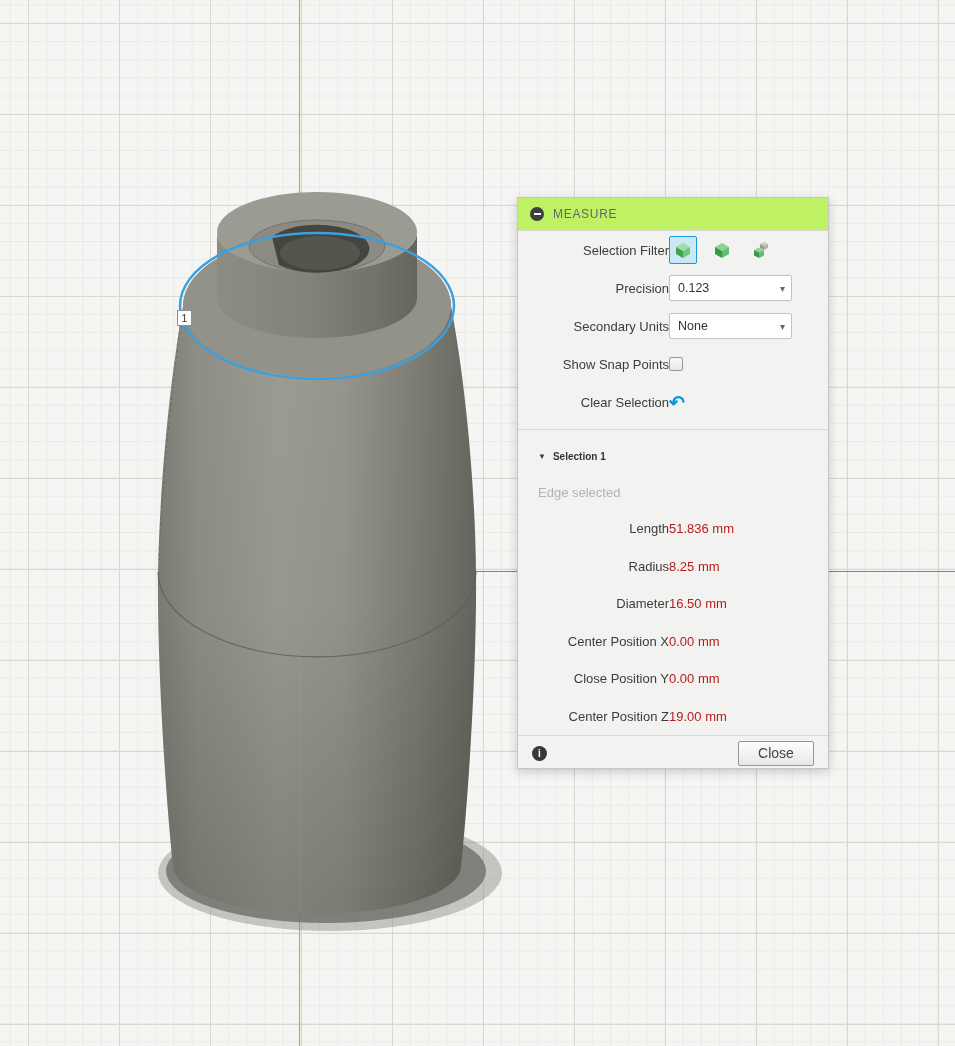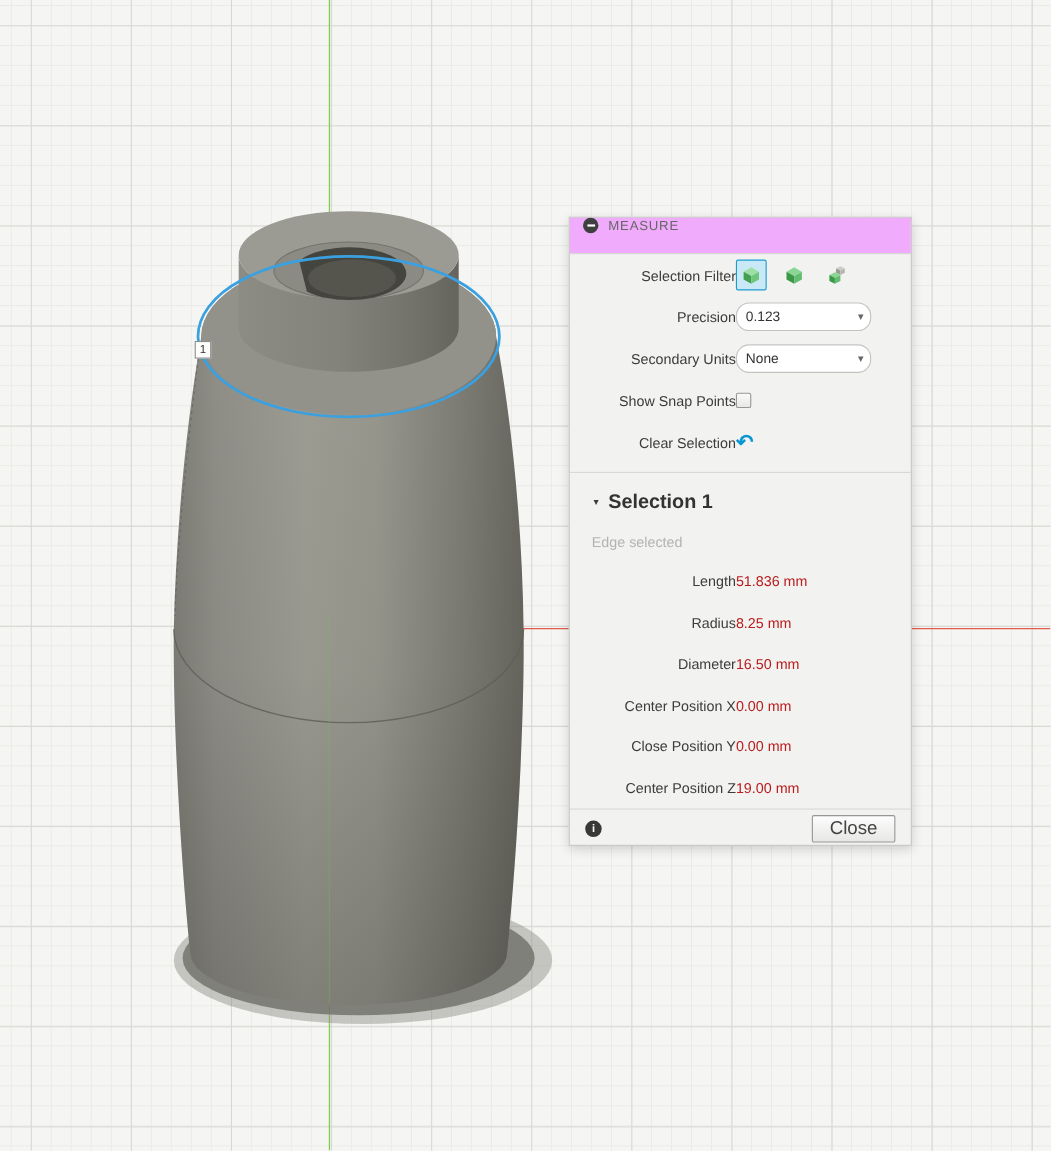--- a/index.html
+++ b/index.html
@@ -23,71 +23,71 @@
     font-size:10.5px;line-height:14px;text-align:center;color:#333;
   }
   
   .panel{
     position:absolute;left:517px;top:197px;width:312px;height:572px;
     background:#f2f2f1;border:1px solid #c6c6c4;box-sizing:border-box;
     box-shadow:0 3px 10px rgba(0,0,0,.18);
     display:flex;flex-direction:column;
   }
   .panel-header{
-    height:32px;flex:0 0 32px;display:flex;gap:9px;
-    padding:0 12px;border-bottom:1px solid #d8d8d6;background:#f0abfc;
+    height:32px;flex:0 0 32px;display:flex;align-items:center;gap:9px;
+    padding:0 12px;border-bottom:1px solid #d8d8d6;background:#bef264;
   }
   .grip{
     width:14px;height:14px;border-radius:50%;background:#3f3f3f;
     position:relative;flex:0 0 14px;cursor:pointer;
   }
   .grip::after{
     content:"";position:absolute;left:3.5px;top:6px;width:7px;height:2px;background:#fff;
   }
   .panel-title{font-size:12px;letter-spacing:.7px;color:#666;}
   .panel-body{padding:0 14px 0 20px;}
   .row{height:38px;display:flex;align-items:center;text-align:right;}
   .row-label{width:131px;flex:0 0 131px;color:#3c3c3c;}
   .filters{display:flex;gap:11px;}
   .filter-btn{
     width:26px;height:26px;display:flex;align-items:center;justify-content:center;
     border:1px solid transparent;border-radius:2px;cursor:pointer;background:transparent;
   }
   .filter-btn.selected{background:#c9e9f7;border-color:#1b9ad2;}
   .select{
-    width:123px;height:26px;background:#fff;border:1px solid #c3c3c1;border-radius:12px;
+    width:123px;height:26px;background:#fff;border:1px solid #c3c3c1;border-radius:2px;
     box-sizing:border-box;display:flex;align-items:center;justify-content:space-between;
     padding:0 6px 0 8px;font-size:12.5px;color:#333;cursor:pointer;
   }
   .select .arrow{font-size:10px;color:#666;}
   .undo{font-size:19px;line-height:19px;color:#0a96d3;font-weight:bold;cursor:pointer;}
   .checkbox{
     width:14px;height:14px;border:1px solid #979795;border-radius:2px;
     background:linear-gradient(#fafafa,#e8e8e6);cursor:pointer;box-sizing:border-box;
   }
   .divider{border-top:1px solid #d8d8d6;margin:8px 0;}
   .panel-section{padding:0 14px 0 20px;}
   .section-header{height:36px;display:flex;align-items:center;gap:7px;cursor:pointer;}
   .tri{font-size:8px;color:#3c3c3c;}
-  .section-title{font-weight:bold;font-size:18px;color:#333;}
+  .section-title{font-weight:bold;font-size:10px;color:#333;}
   .status-row{height:36px;display:flex;align-items:center;color:#b3b3b1;}
   .meas-row{height:37.5px;display:flex;align-items:center;text-align:right;}
   .meas-value{color:#b91c1c;}
   .panel-footer{
     margin-top:auto;height:34px;flex:0 0 34px;border-top:1px solid #d8d8d6;
     display:flex;align-items:center;justify-content:space-between;padding:0 14px 0 14px;
   }
   .info{
     width:15px;height:15px;border-radius:50%;background:#383838;color:#fff;
     font-size:10px;font-weight:bold;display:flex;align-items:center;justify-content:center;
     cursor:pointer;
   }
   .close-btn{
     width:74px;height:23px;background:linear-gradient(#fdfdfd,#e7e7e5);
-    border:1px solid #969694;border-radius:2px;color:#444;font-size:17px;
+    border:1px solid #969694;border-radius:2px;color:#444;font-size:14px;
     display:flex;align-items:center;justify-content:center;cursor:pointer;
     font-family:"Liberation Sans",sans-serif;
   }
 </style>
 </head>
 <body>
 
 <div class="viewport">
   <svg width="955" height="1046" viewBox="0 0 955 1046">
     <defs>

